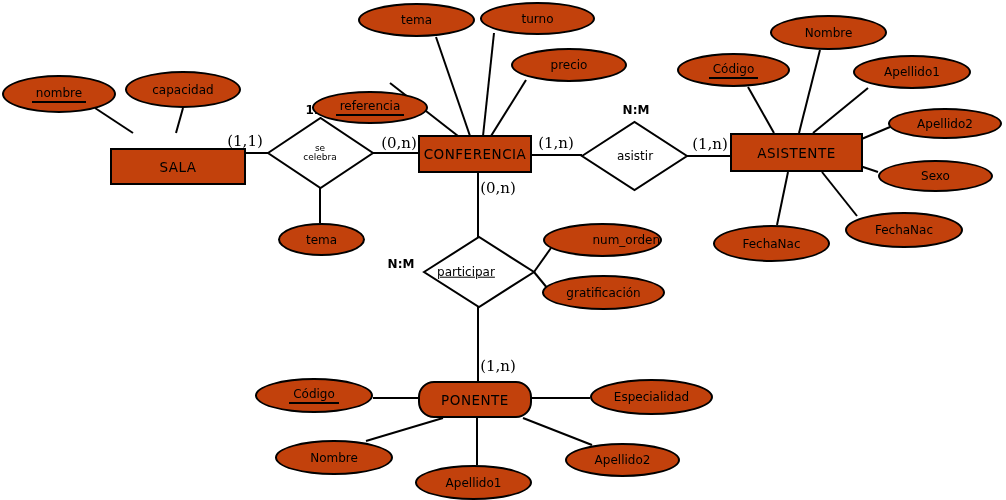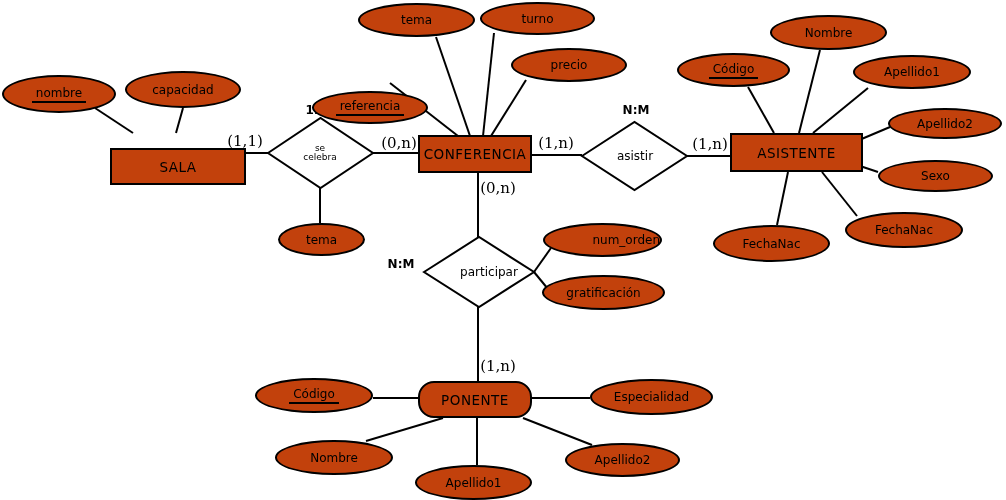--- a/index.html
+++ b/index.html
@@ -72,21 +72,21 @@
   #attr-asis-fechanac     { left: 845px; top: 212px; width: 118px; height: 36px; }
   #attr-asis-empresa      { left: 713px; top: 225px; width: 117px; height: 37px; }
   #attr-pon-codigo        { left: 255px; top: 378px; width: 118px; height: 35px; }
   #attr-pon-especialidad  { left: 590px; top: 379px; width: 123px; height: 36px; }
   #attr-pon-nombre        { left: 275px; top: 440px; width: 118px; height: 35px; }
   #attr-pon-apellido1     { left: 415px; top: 465px; width: 117px; height: 35px; }
   #attr-pon-apellido2     { left: 565px; top: 443px; width: 115px; height: 34px; }
   
   #label-se-celebra { left: 320px; top: 153px; }
   #label-asistir    { left: 635px; top: 156px; }
-  #label-participar { left: 489px; top: 272px; }
+  #label-participar { left: 466px; top: 272px; text-decoration: underline; }
   #type-se-celebra  { left: 317px; top: 110px; }
   #type-asistir     { left: 636px; top: 110px; }
   #type-participar  { left: 401px; top: 264px; }
   
   #card-0 { left: 245px; top: 132px; }
   #card-1 { left: 399px; top: 134px; }
   #card-2 { left: 556px; top: 134px; }
   #card-3 { left: 710px; top: 135px; }
   #card-4 { left: 498px; top: 179px; }
   #card-5 { left: 498px; top: 357px; }

